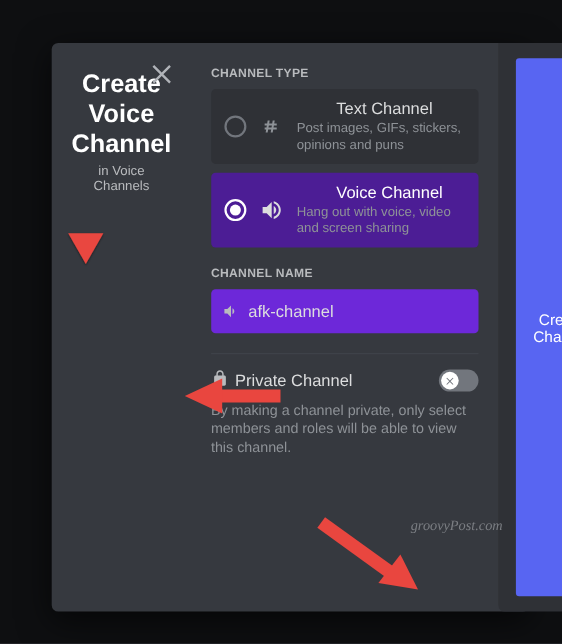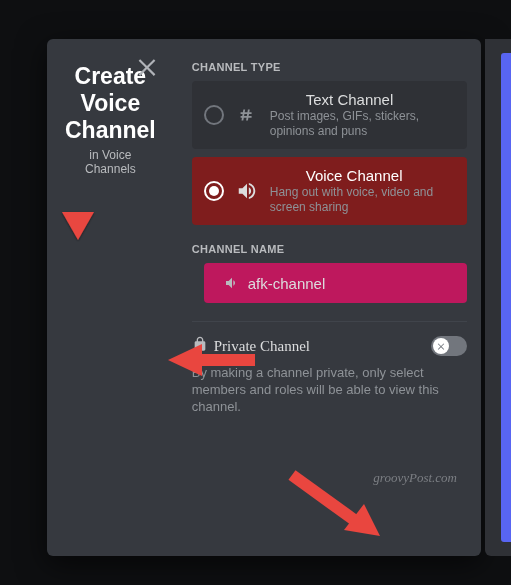--- a/index.html
+++ b/index.html
@@ -64,21 +64,21 @@
     background: #2f3136;
     border-radius: 4px;
     padding: 10px 12px;
     margin-bottom: 8px;
     display: flex;
     align-items: center;
     gap: 12px;
     cursor: pointer;
   }
   .type-option.selected {
-    background: #7f1d1d;
+    background: #4c1d95;
   }
   .radio-outer {
     width: 20px; height: 20px;
     border: 2px solid #72767d;
     border-radius: 50%;
     display: flex; align-items: center; justify-content: center;
     flex-shrink: 0;
   }
   .type-option.selected .radio-outer {
     border-color: #ffffff;
@@ -102,28 +102,27 @@
     line-height: 18px;
     margin-left: 36px;
   }
   .type-option.selected .type-text .title { color: #ffffff; }
   .type-text .desc {
     color: #8e9297;
     font-size: 12px;
     line-height: 15px;
   }
   .name-input-wrap {
-    background: #be185d;
+    background: #6d28d9;
     border-radius: 4px;
     height: 40px;
     display: flex;
     align-items: center;
-    padding: 0 20px;
+    padding: 0 10px;
     gap: 8px;
-    margin-left: 12px;
   }
   .name-icon {
     color: #b9bbbe;
     width: 16px; height: 16px;
     flex-shrink: 0;
   }
   .name-input {
     background: transparent;
     border: none;
     outline: none;
@@ -133,21 +132,20 @@
   }
   .divider {
     height: 1px;
     background: #40444b;
     margin: 18px 0 14px 0;
   }
   .private-row {
     display: flex;
     align-items: center;
     justify-content: space-between;
-    font-family: Liberation Serif, serif;
   }
   .private-label {
     display: flex;
     align-items: center;
     gap: 6px;
     color: #dcddde;
     font-size: 15px;
     font-weight: 500;
   }
   .toggle {

